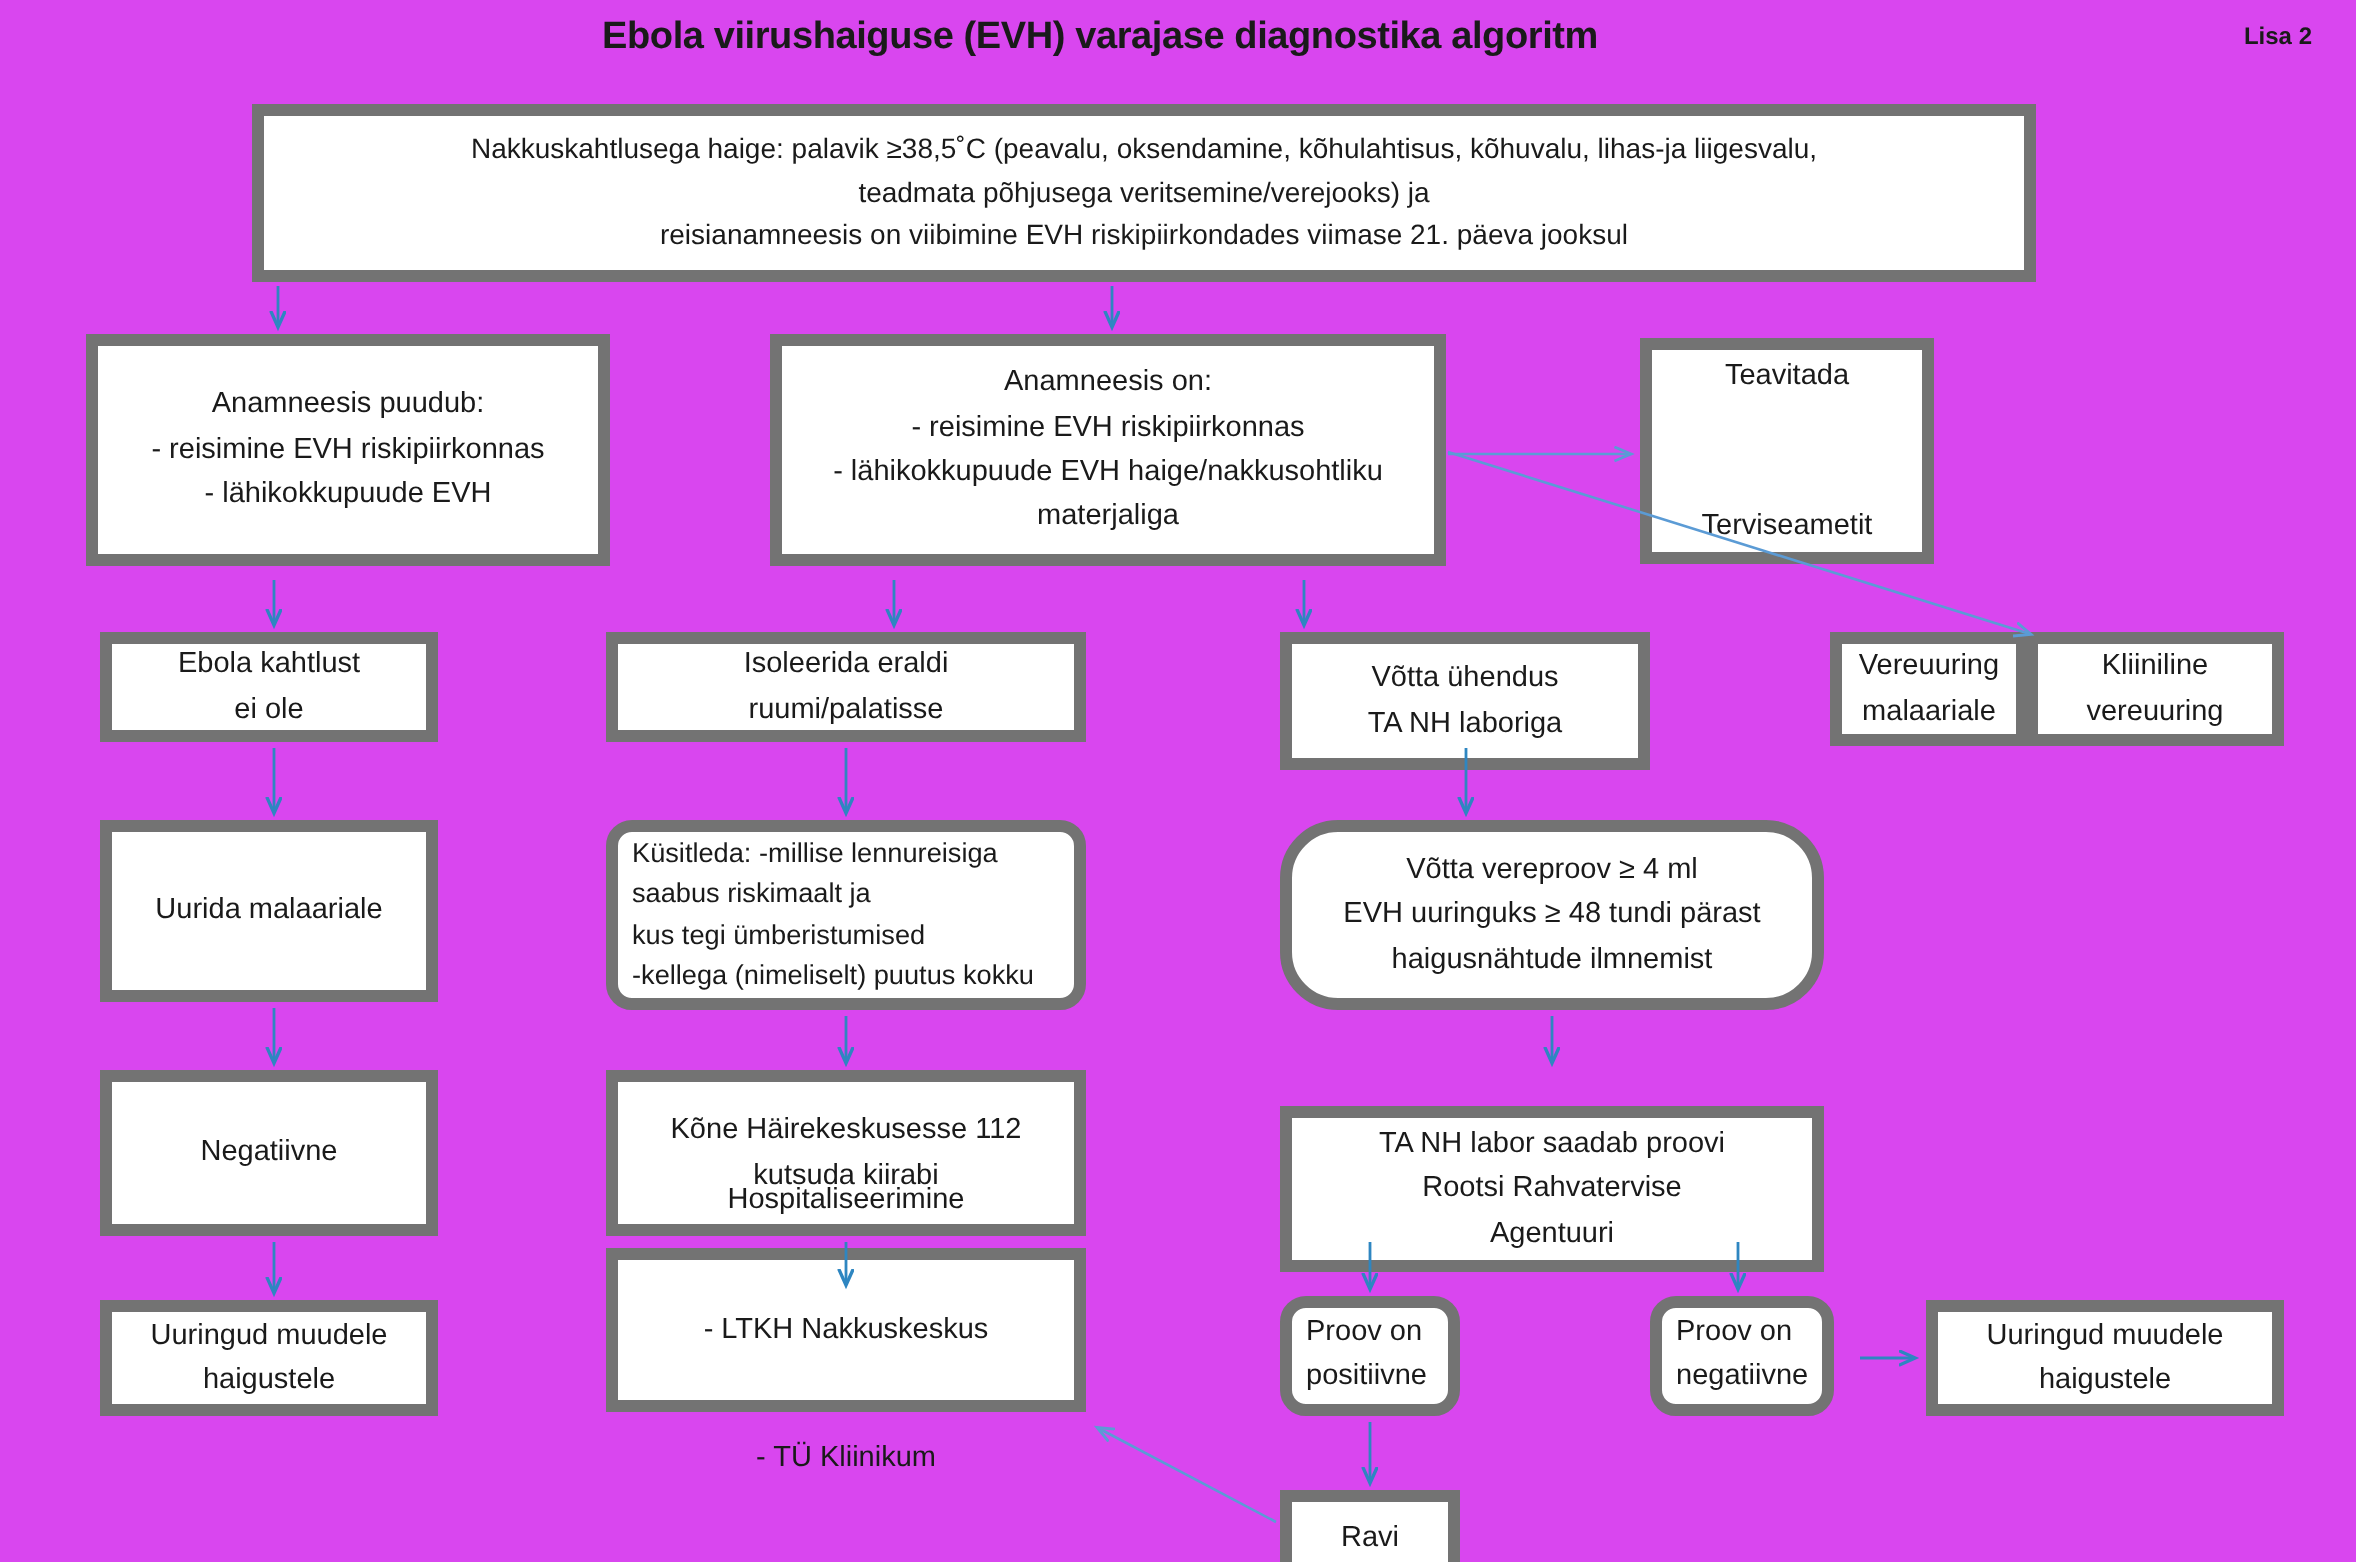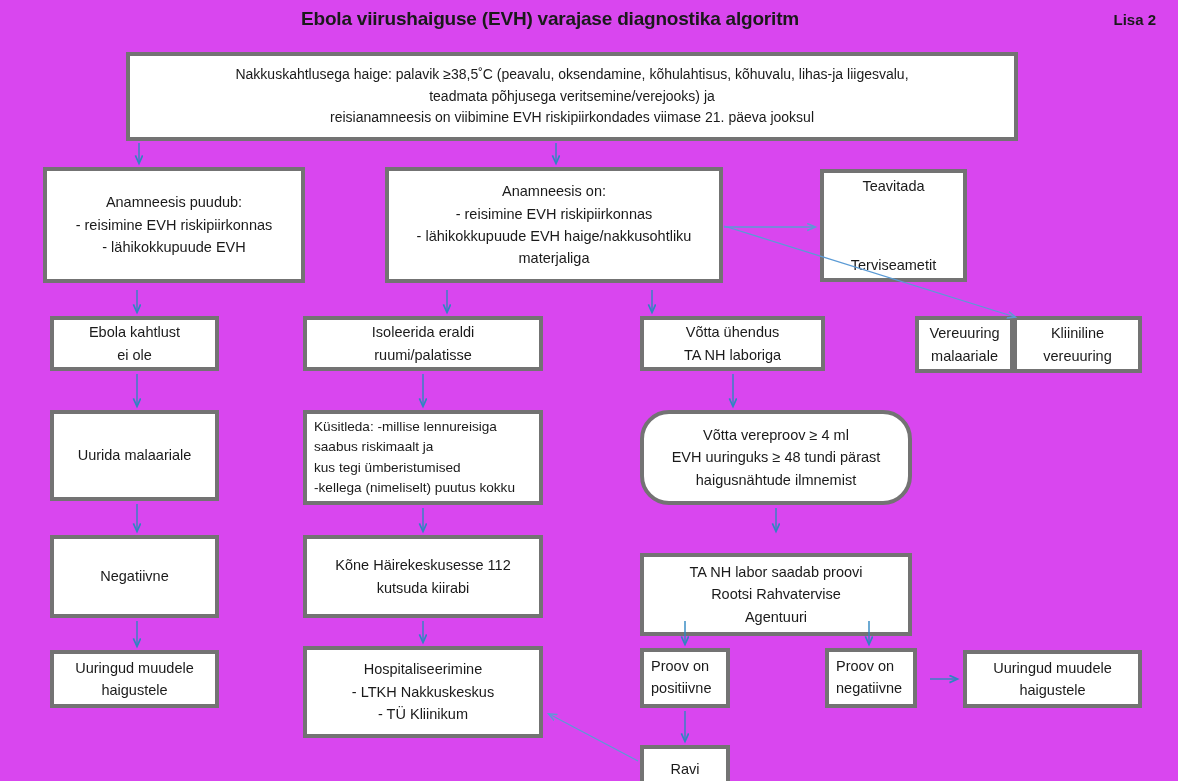--- a/index.html
+++ b/index.html
@@ -24,45 +24,46 @@
     text-align: center;
     font-size: 19px;
     font-weight: bold;
     color: #1a1a1a;
     letter-spacing: -0.2px;
   }
   .lisa {
     position: absolute;
     right: 62px;
     top: 11px;
-    font-size: 15px;
+    font-size: 12px;
     font-weight: bold;
     color: #1a1a1a;
   }
   .box {
     position: absolute;
     box-sizing: border-box;
-    border: 4px solid #737373;
+    border: 6px solid #737373;
     background: #ffffff;
     display: flex;
     flex-direction: column;
     justify-content: center;
     align-items: center;
     font-size: 14.5px;
     color: #1a1a1a;
     line-height: 1.55;
     text-align: center;
     padding: 2px 4px;
   }
   .box.left-align {
     align-items: flex-start;
     text-align: left;
     padding-left: 7px;
     font-size: 13.6px;
     line-height: 1.5;
+    border-radius: 13px;
   }
   .box .ln { display: block; white-space: nowrap; }
   .arrow-svg {
     position: absolute;
     left: 0; top: 0;
     width: 1178px;
     height: 781px;
     pointer-events: none;
   }
   .vline { stroke: #2e86c1; stroke-width: 1.4; fill: none; }
@@ -103,21 +104,21 @@
   <div class="box" style="left:50px; top:316px; width:169px; height:55px;">
     <span class="ln">Ebola kahtlust</span>
     <span class="ln">ei ole</span>
   </div>
 
   <div class="box" style="left:303px; top:316px; width:240px; height:55px;">
     <span class="ln">Isoleerida eraldi</span>
     <span class="ln">ruumi/palatisse</span>
   </div>
 
-  <div class="box" style="left:640px; top:316px; width:185px; height:55px;">
+  <div class="box" style="left:640px; top:316px; width:185px; height:69px;">
     <span class="ln">Võtta ühendus</span>
     <span class="ln">TA NH laboriga</span>
   </div>
 
   <div class="box" style="left:915px; top:316px; width:99px; height:57px;">
     <span class="ln">Vereuuring</span>
     <span class="ln">malaariale</span>
   </div>
 
   <div class="box" style="left:50px; top:410px; width:169px; height:91px;">
@@ -155,21 +156,21 @@
     <span class="ln">TA NH labor saadab proovi</span>
     <span class="ln">Rootsi Rahvatervise</span>
     <span class="ln">Agentuuri</span>
   </div>
 
   <div class="box" style="left:50px; top:650px; width:169px; height:58px;">
     <span class="ln">Uuringud muudele</span>
     <span class="ln">haigustele</span>
   </div>
 
-  <div class="box" style="left:303px; top:646px; width:240px; height:92px;">
+  <div class="box" style="left:303px; top:624px; width:240px; height:82px;gap:42px;">
     <span class="ln">Hospitaliseerimine</span>
     <span class="ln">- LTKH Nakkuskeskus</span>
     <span class="ln">- TÜ Kliinikum</span>
   </div>
 
   <div class="box left-align" style="left:640px; top:648px; width:90px; height:60px; font-size:14.5px;">
     <span class="ln">Proov on</span>
     <span class="ln">positiivne</span>
   </div>
 

